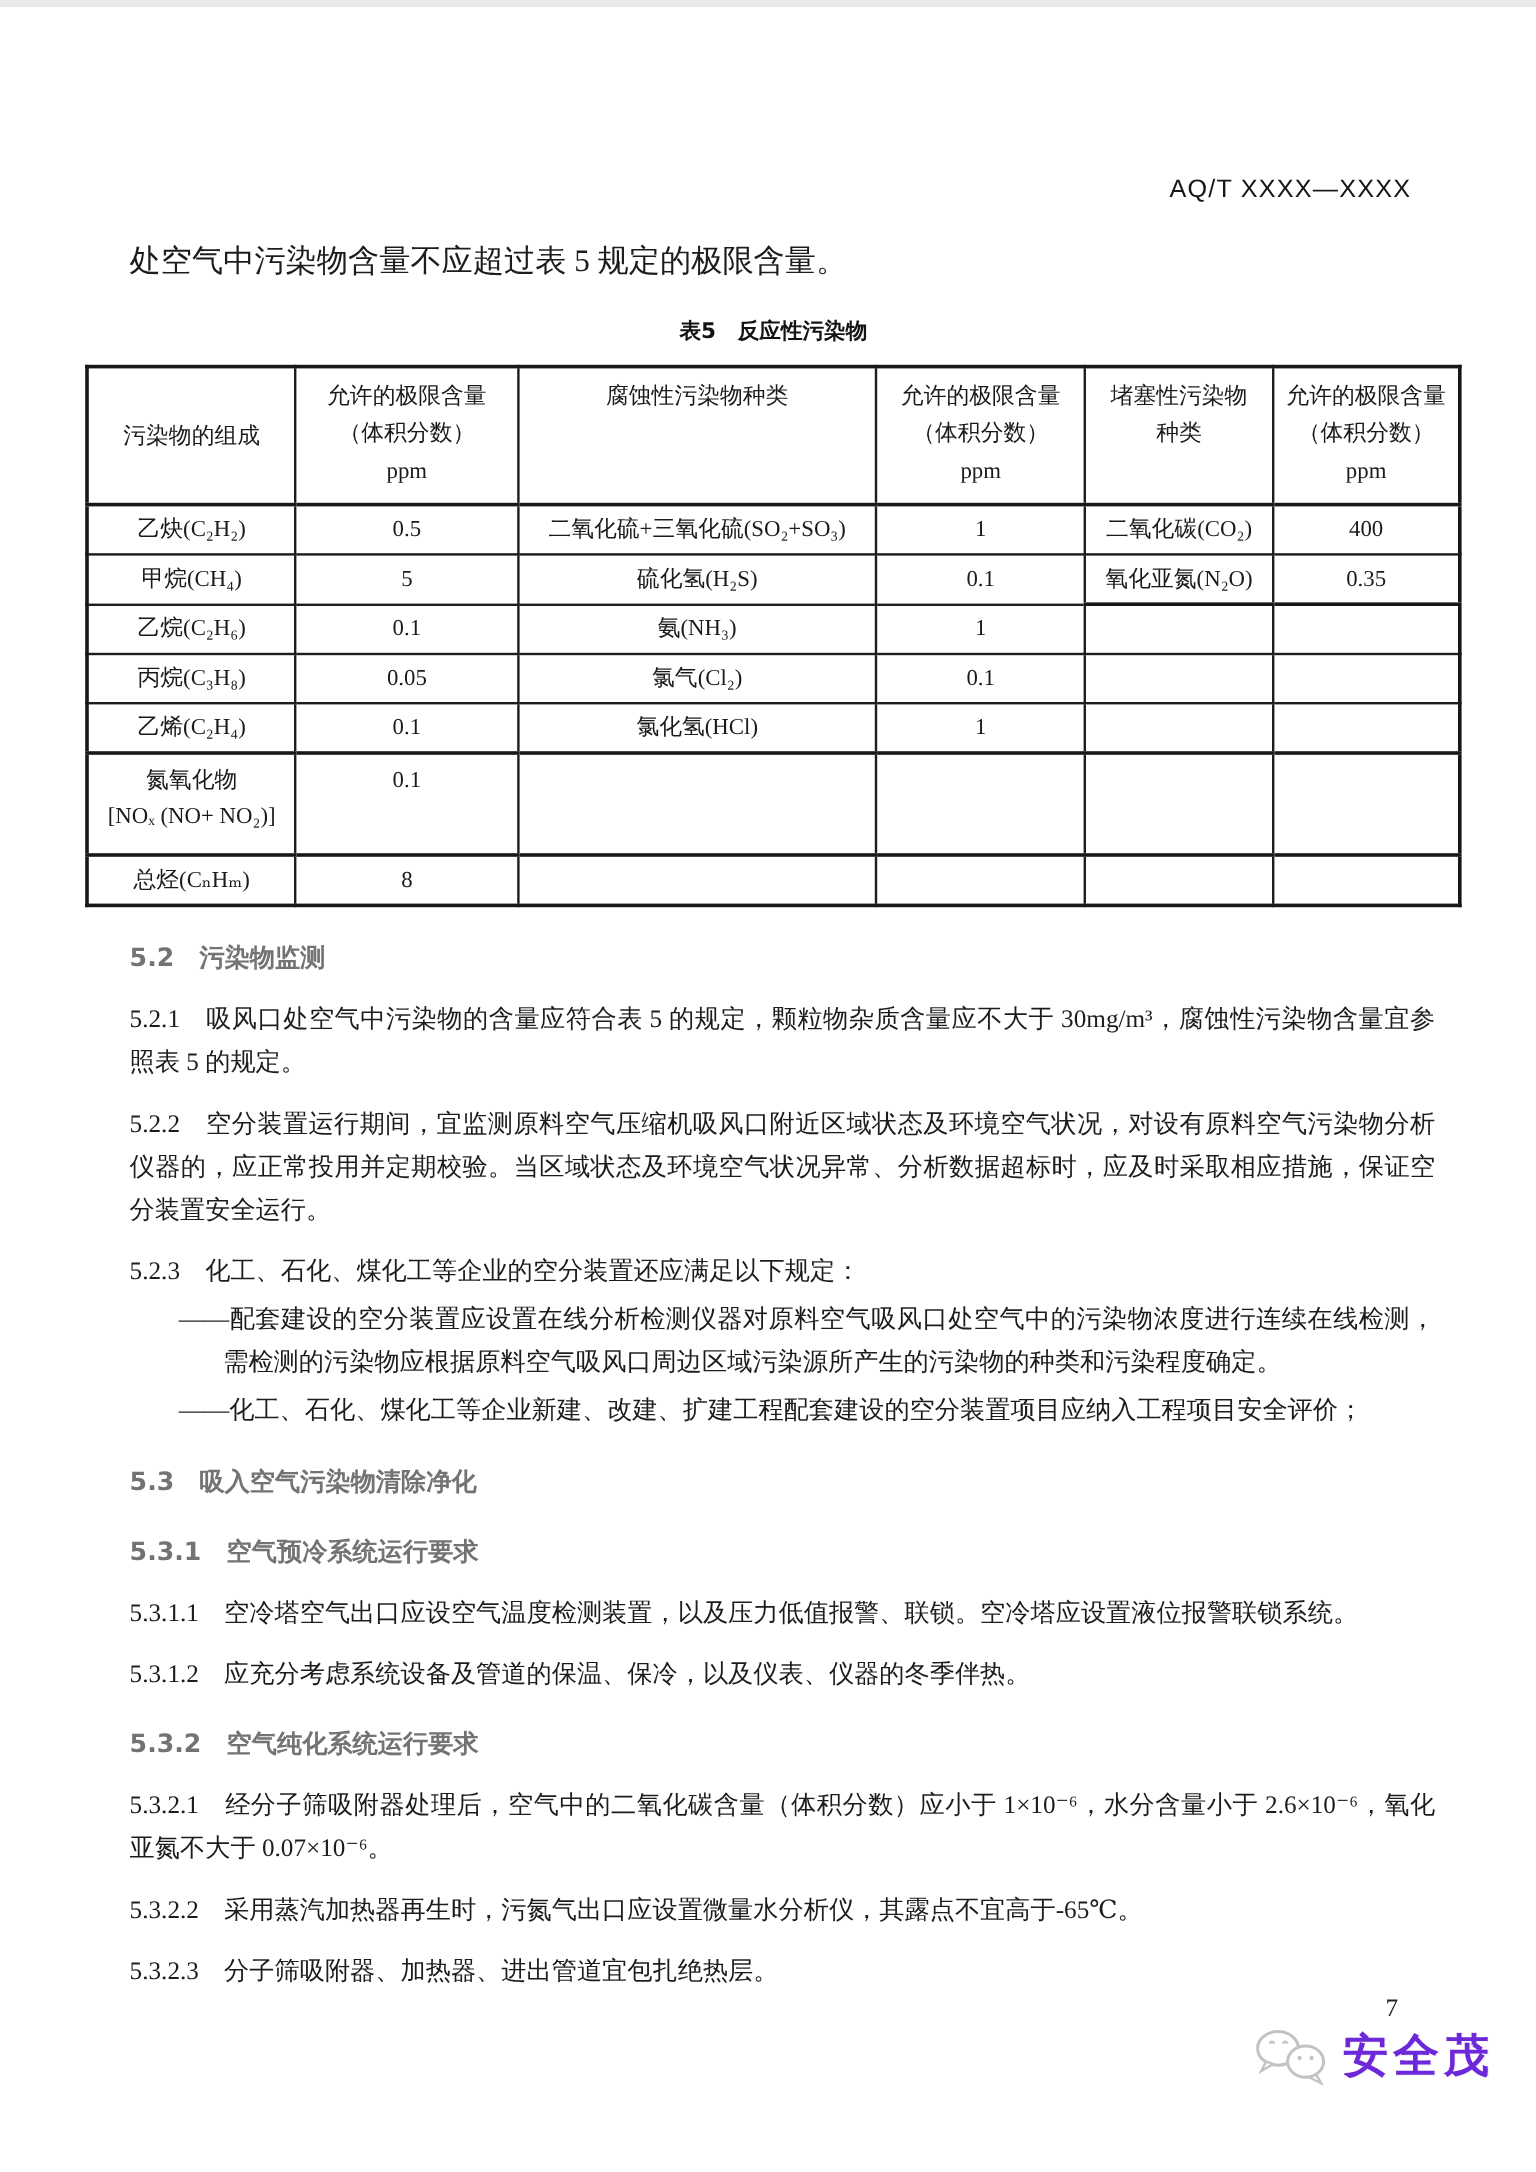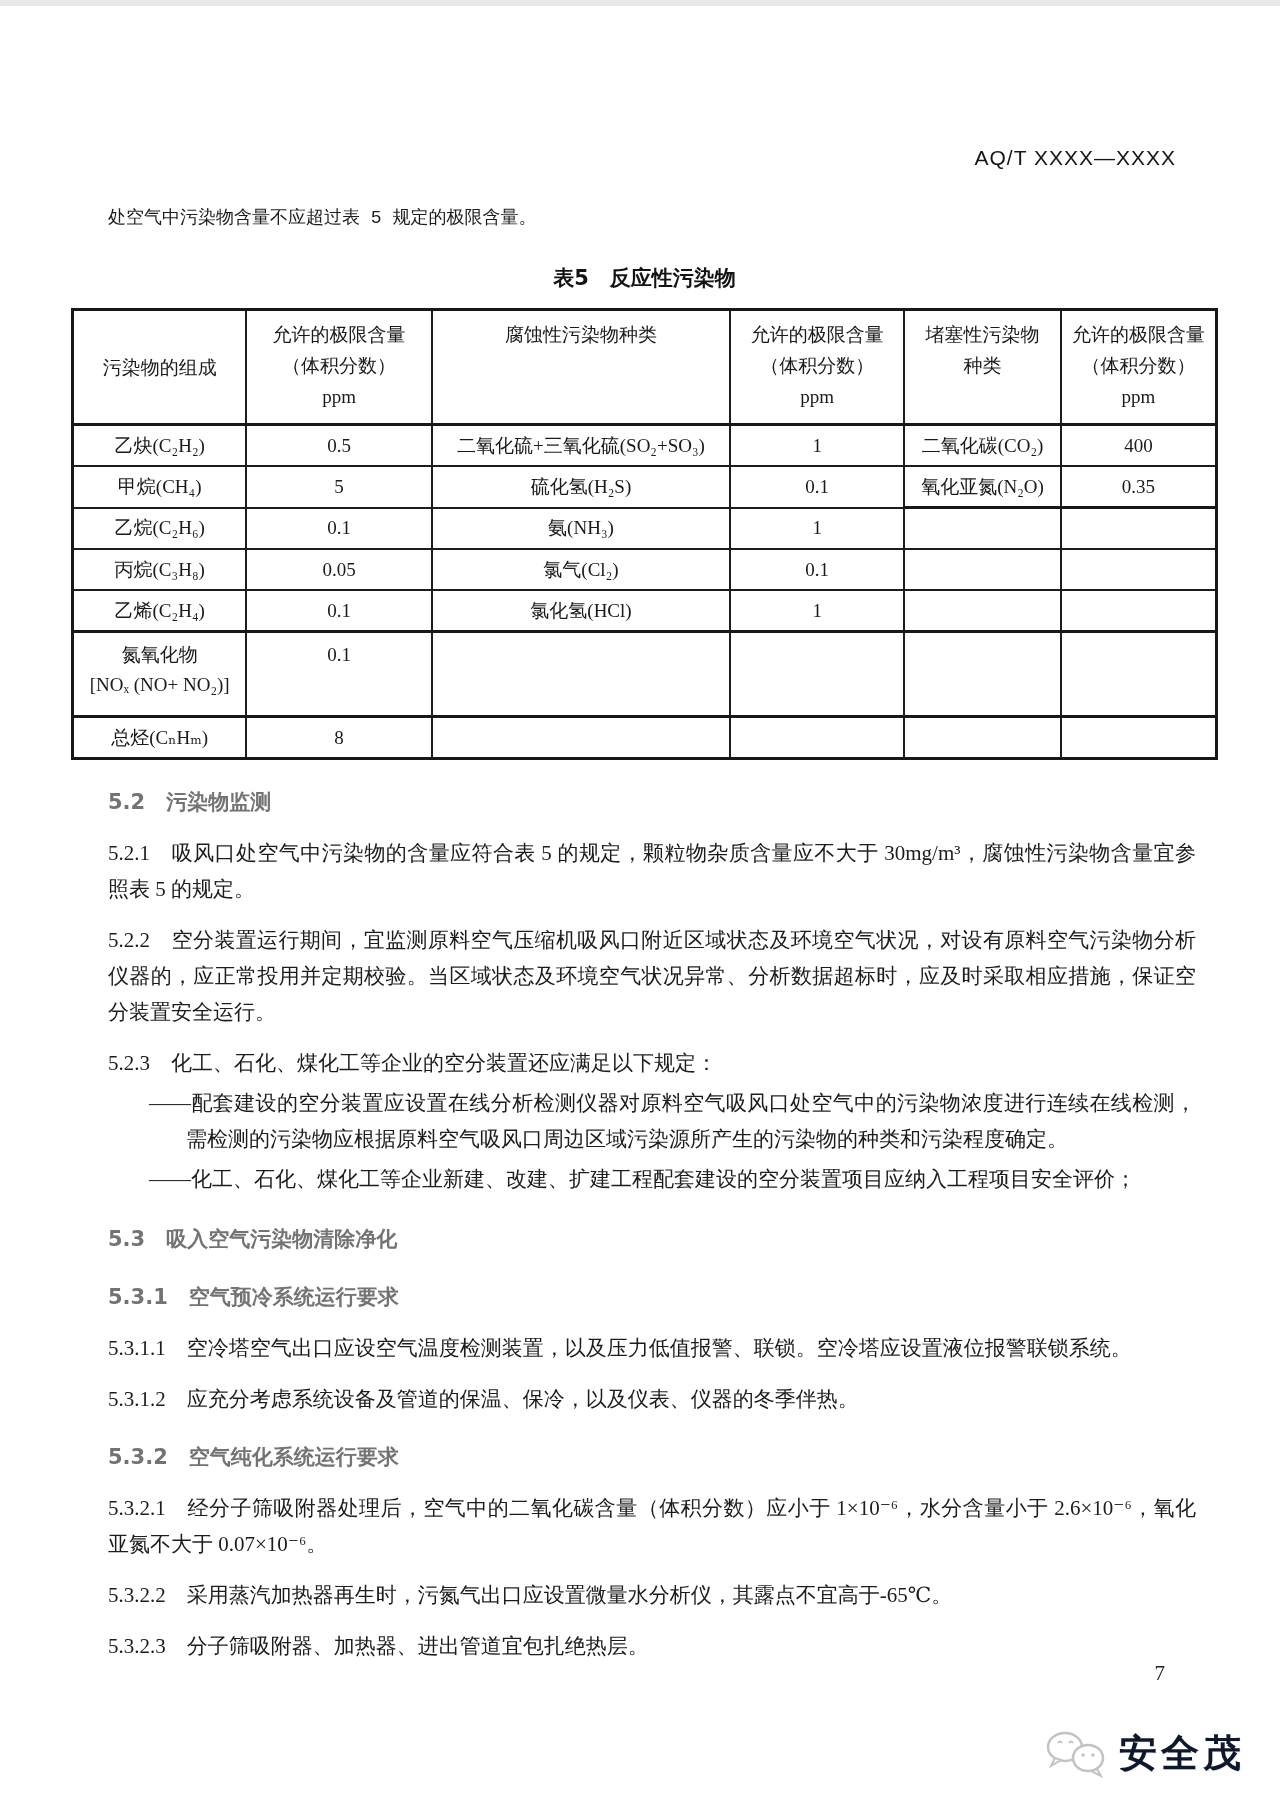--- a/index.html
+++ b/index.html
@@ -18,30 +18,29 @@
   .doc-code {
     text-align: right;
     margin-right: 42px;
     font-family: "Liberation Sans", "DejaVu Sans", sans-serif;
     font-size: 21px;
     letter-spacing: 1px;
     color: #161616;
   }
   .intro {
     margin: 30px 22px 0 37px;
-    font-size: 18px;
+    font-size: 26px;
     line-height: 36px;
-    font-family: Liberation Mono, monospace;
   }
   .table-title {
     margin-top: 28px;
     text-align: center;
     font-family: "DejaVu Sans", "Liberation Sans", sans-serif;
     font-weight: bold;
-    font-size: 21px;
+    font-size: 18px;
     color: #131313;
   }
   table.ptable {
     margin-top: 16px;
     width: 100%;
     border-collapse: collapse;
     table-layout: fixed;
     border: 3px solid #181818;
   }
   .ptable th, .ptable td {
@@ -89,26 +88,26 @@
   }
   .page-number {
     position: absolute;
     top: 1655px;
     right: 115px;
     font-size: 21px;
     color: #222;
   }
   .watermark {
     position: absolute;
-    top: 1722px;
+    top: 1682px;
     right: 35px;
     display: flex;
     align-items: center;
     gap: 10px;
-    color: #0f172a;
+    color: #6d28d9;
     text-shadow: 1px 1px 0 #f2f2f2;
   }
   .watermark .wm-text {
     font-family: "DejaVu Sans", "Liberation Sans", sans-serif;
     font-size: 38px;
     letter-spacing: 4px;
     font-weight: bold;
   }
   .wm-icon svg { display: block; }
 </style>

